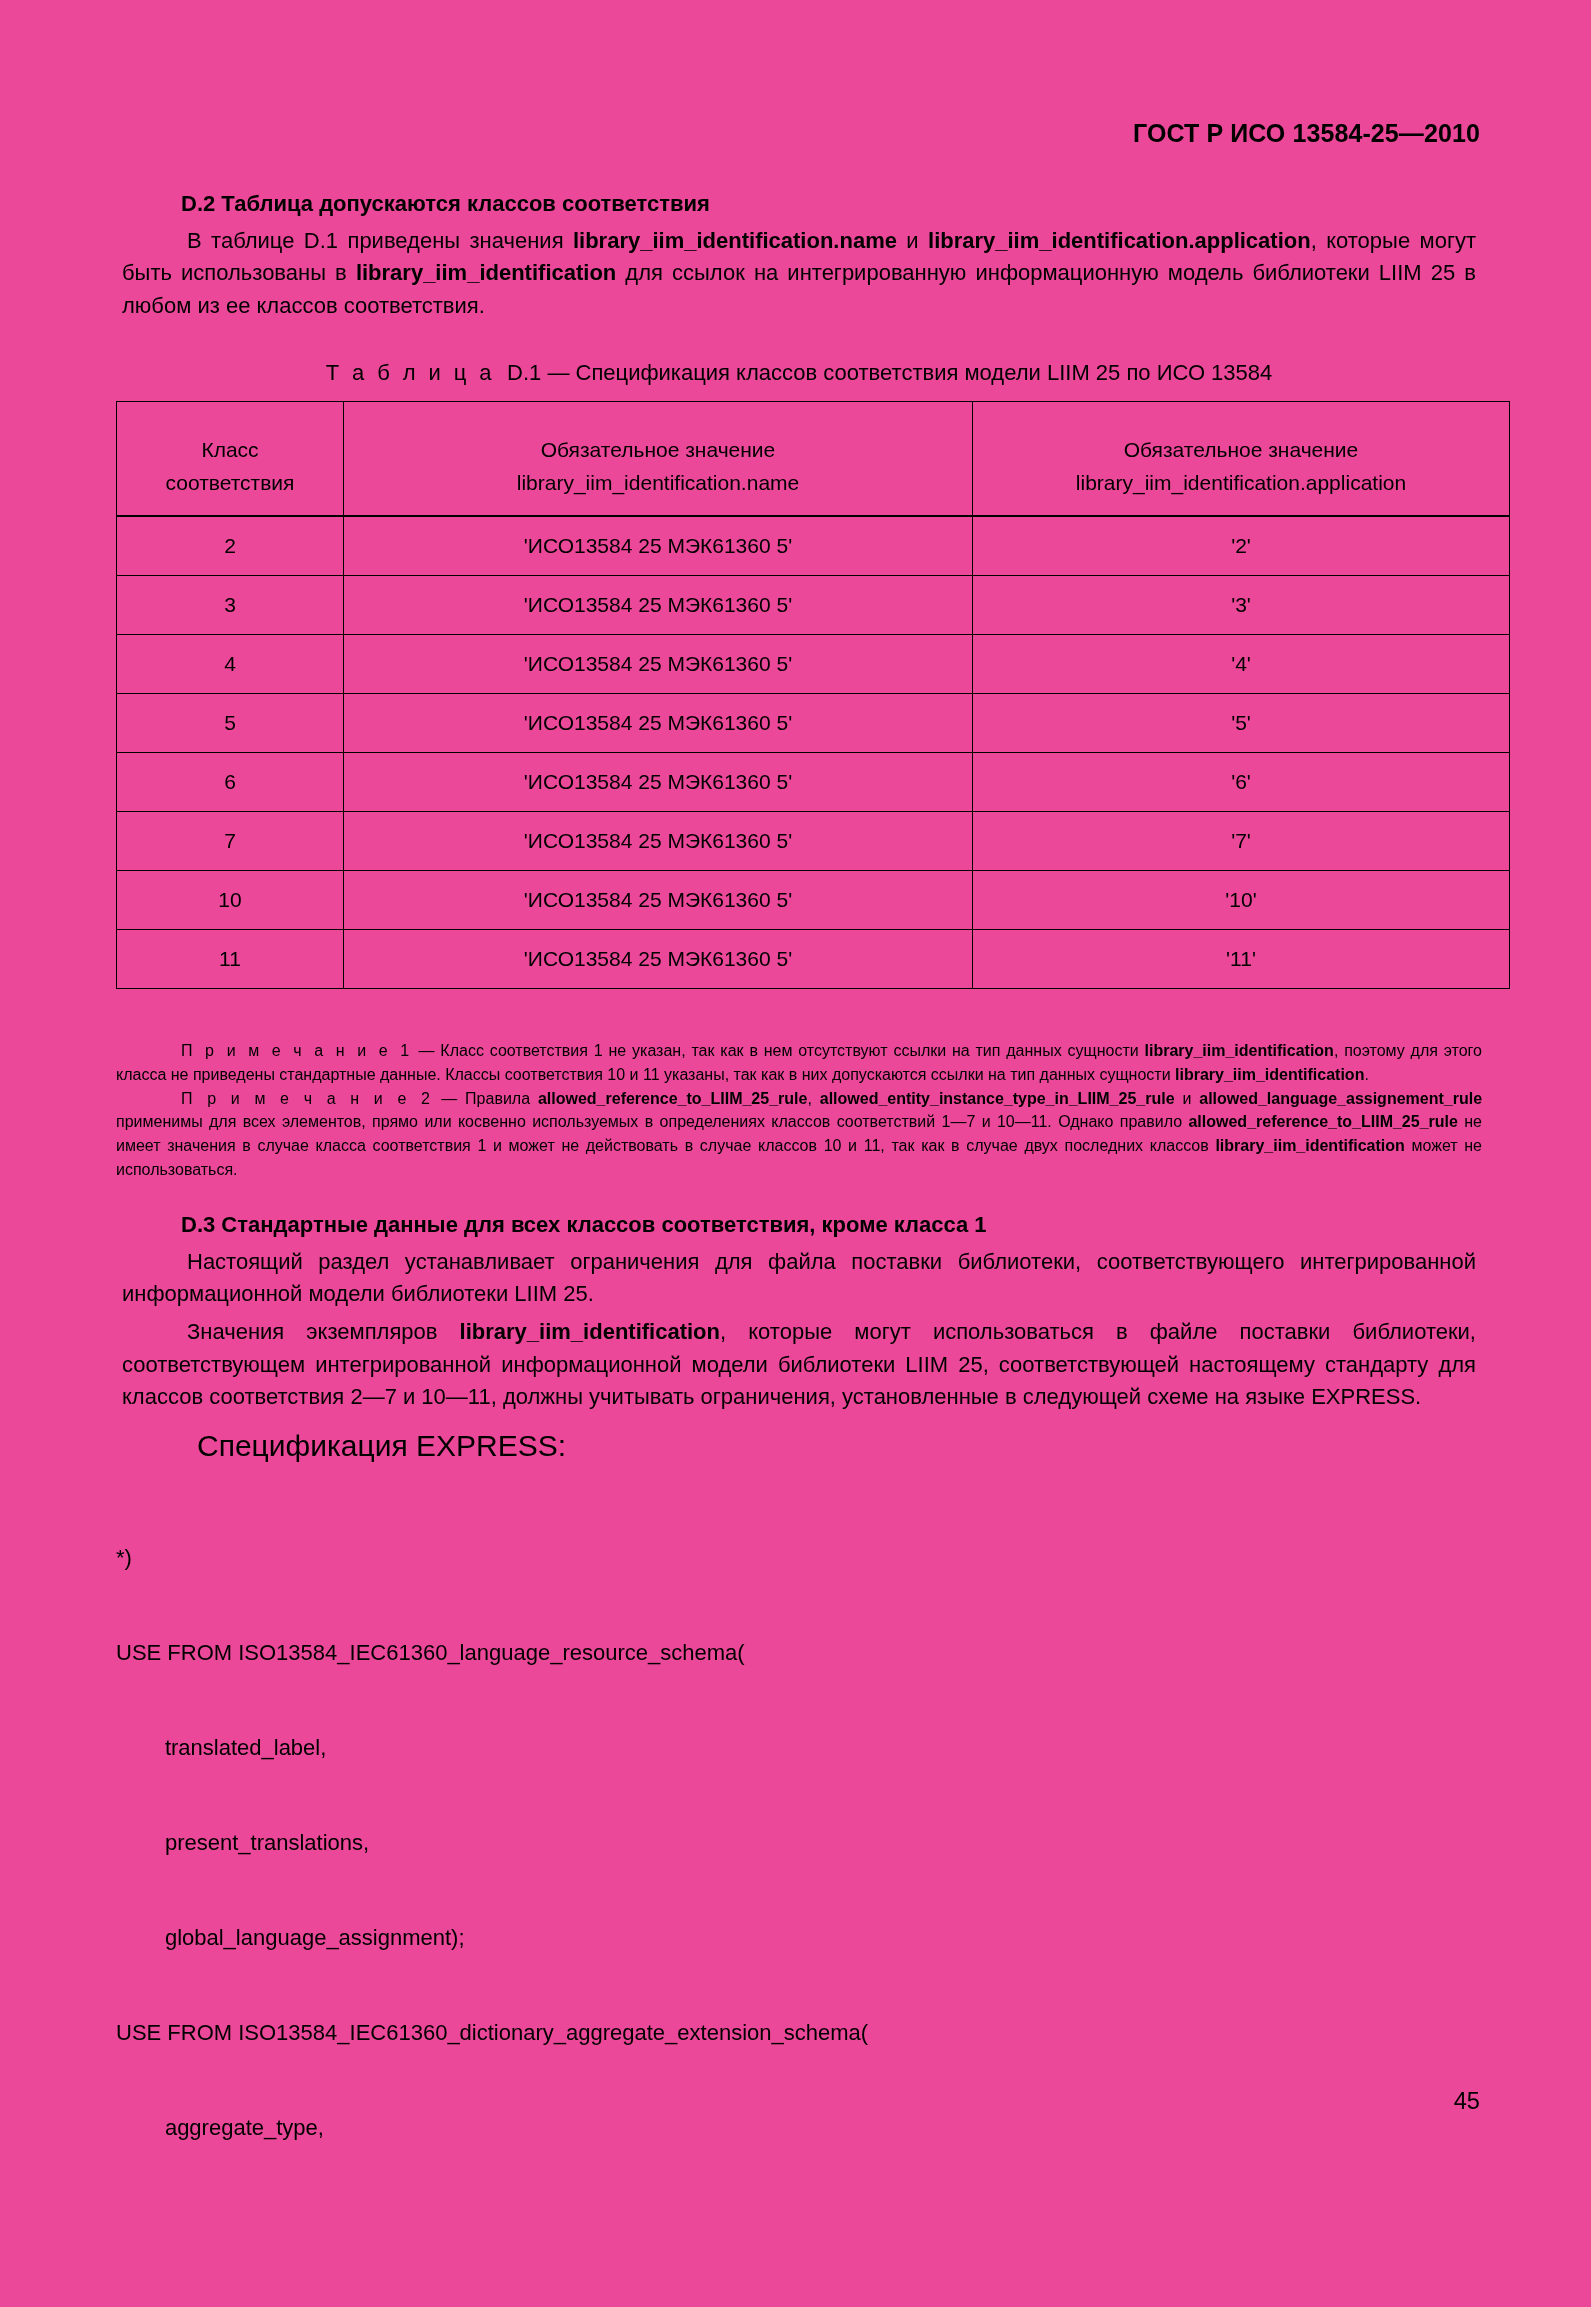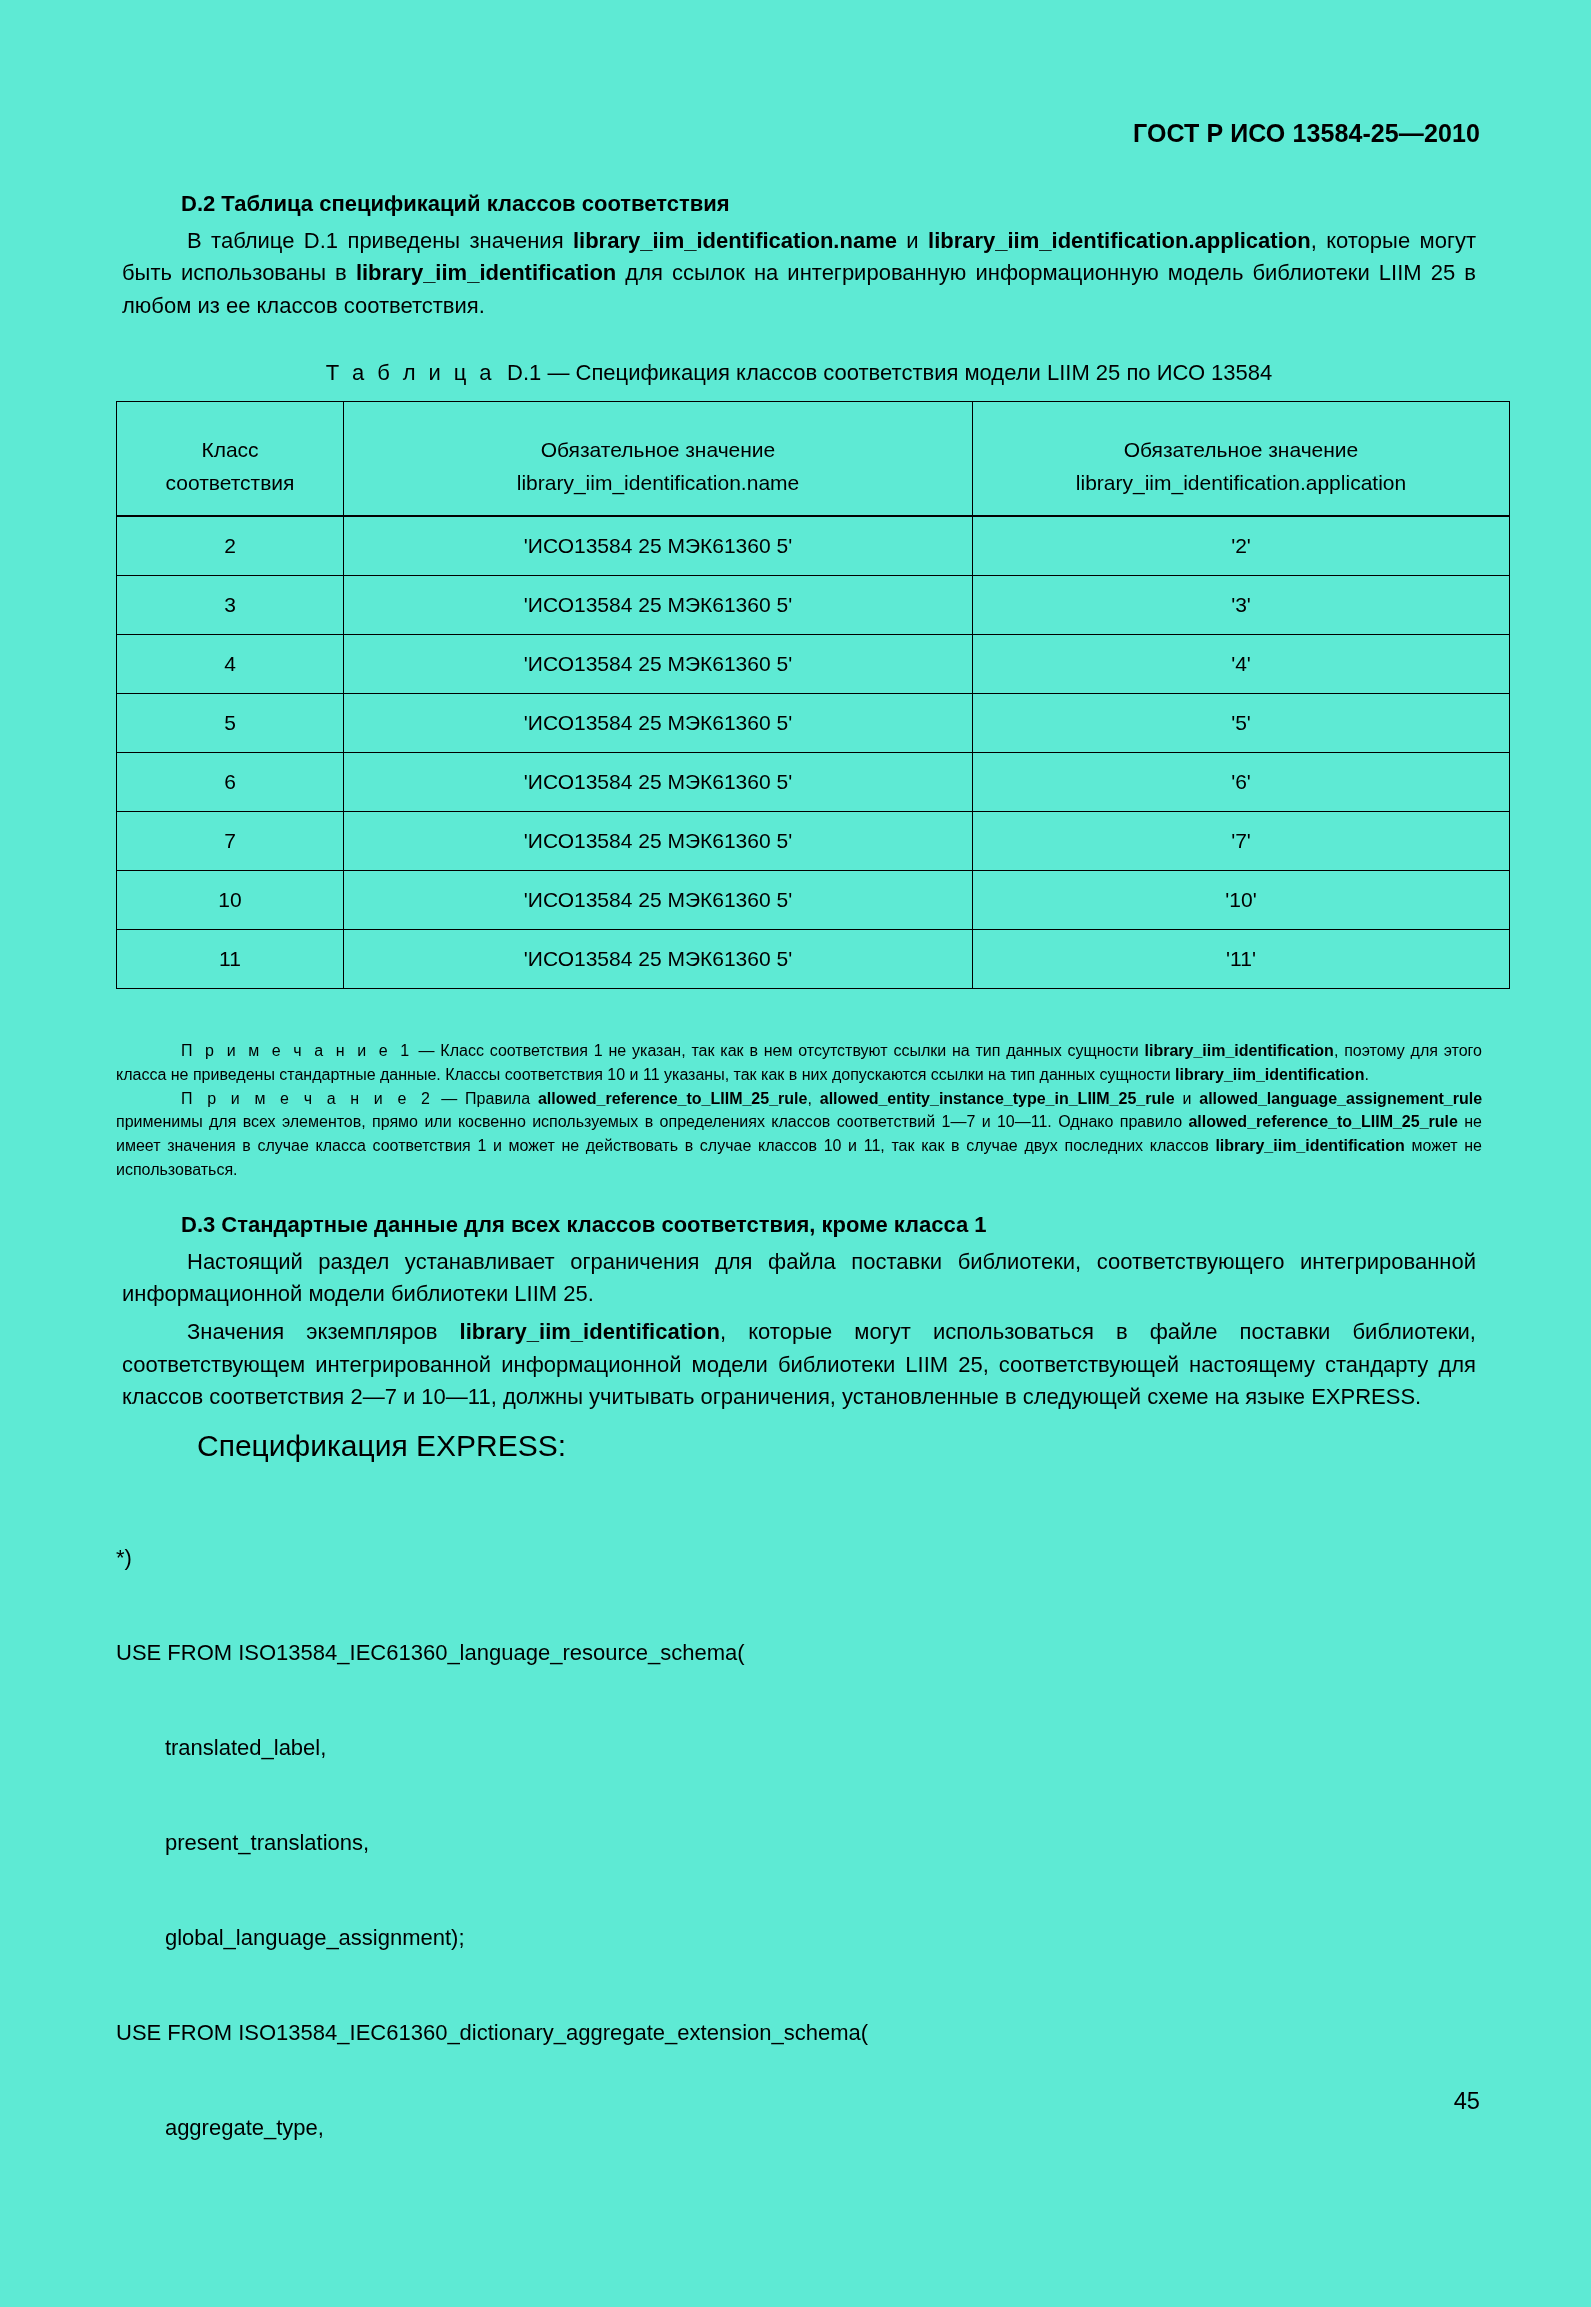--- a/index.html
+++ b/index.html
@@ -8,21 +8,21 @@
     background: #ffffff;
   }
   body {
     font-family: "Liberation Sans", sans-serif;
     color: #000000;
   }
   .page {
     position: relative;
     width: 1591px;
     height: 2307px;
-    background: #5eead4;
+    background: #ec4899;
     box-sizing: border-box;
     padding: 0;
     overflow: hidden;
   }
 
   
   .doc-header {
     position: absolute;
     top: 119px;
     right: 111px;
@@ -140,21 +140,21 @@
 </style>
 </head>
 <body>
 
 <div class="page">
 
   <div class="doc-header">ГОСТ Р ИСО 13584-25—2010</div>
 
   <div class="content">
 
-    <h2 class="h-sub">D.2 Таблица спецификаций классов соответствия</h2>
+    <h2 class="h-sub">D.2 Таблица допускаются классов соответствия</h2>
 
     <p class="body-par"><span>В таблице D.1 приведены значения </span><b class="mono-bold">library_iim_identification.name</b><span> и </span><b class="mono-bold">library_iim_identification.application</b><span>, которые могут быть использованы в </span><b class="mono-bold">library_iim_identification</b><span> для ссылок на интегрированную информационную модель библиотеки LIIM 25 в любом из ее классов соответствия.</span></p>
 
     <div class="table-caption"><span class="spaced">Т а б л и ц а</span>&nbsp; <span>D.1 — Спецификация классов соответствия модели LIIM 25 по ИСО 13584</span></div>
 
     <table class="spec-table">
       <thead>
         <tr>
           <th class="col-class">
             <span>Класс</span><br>

